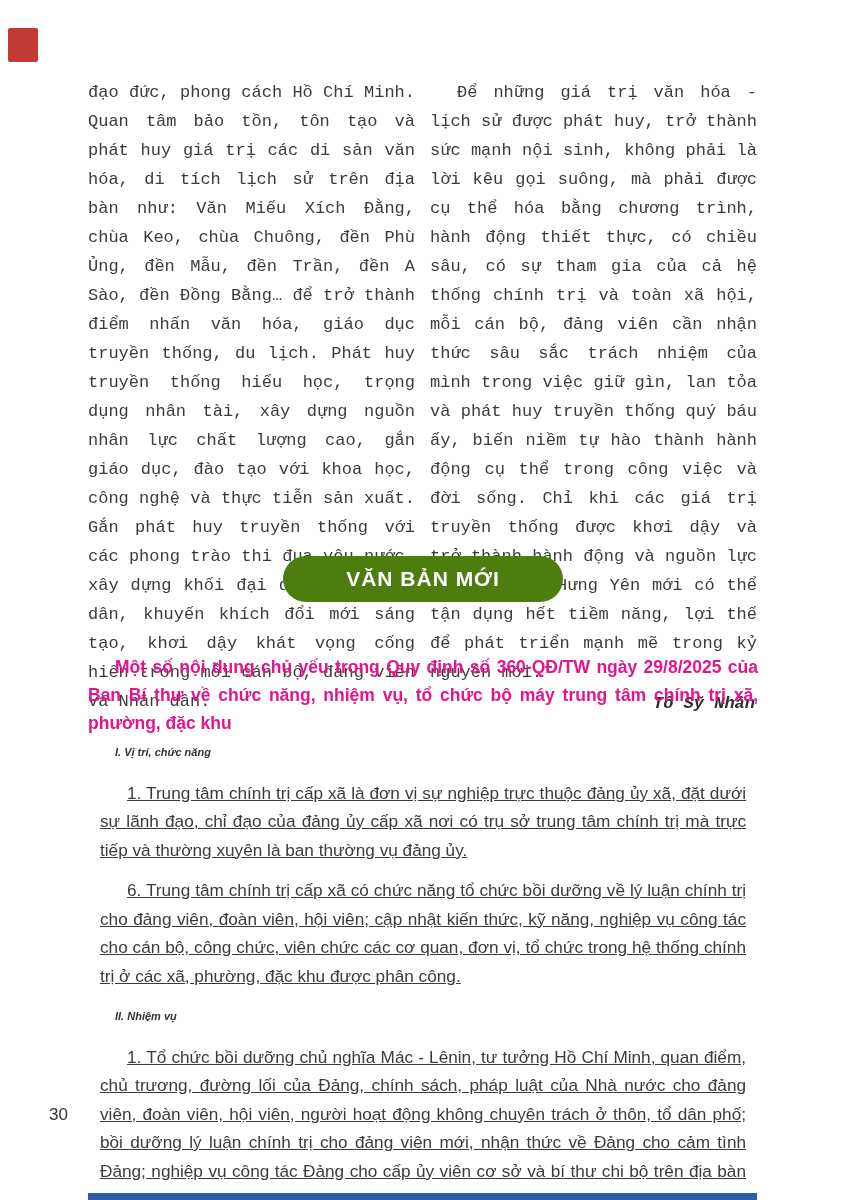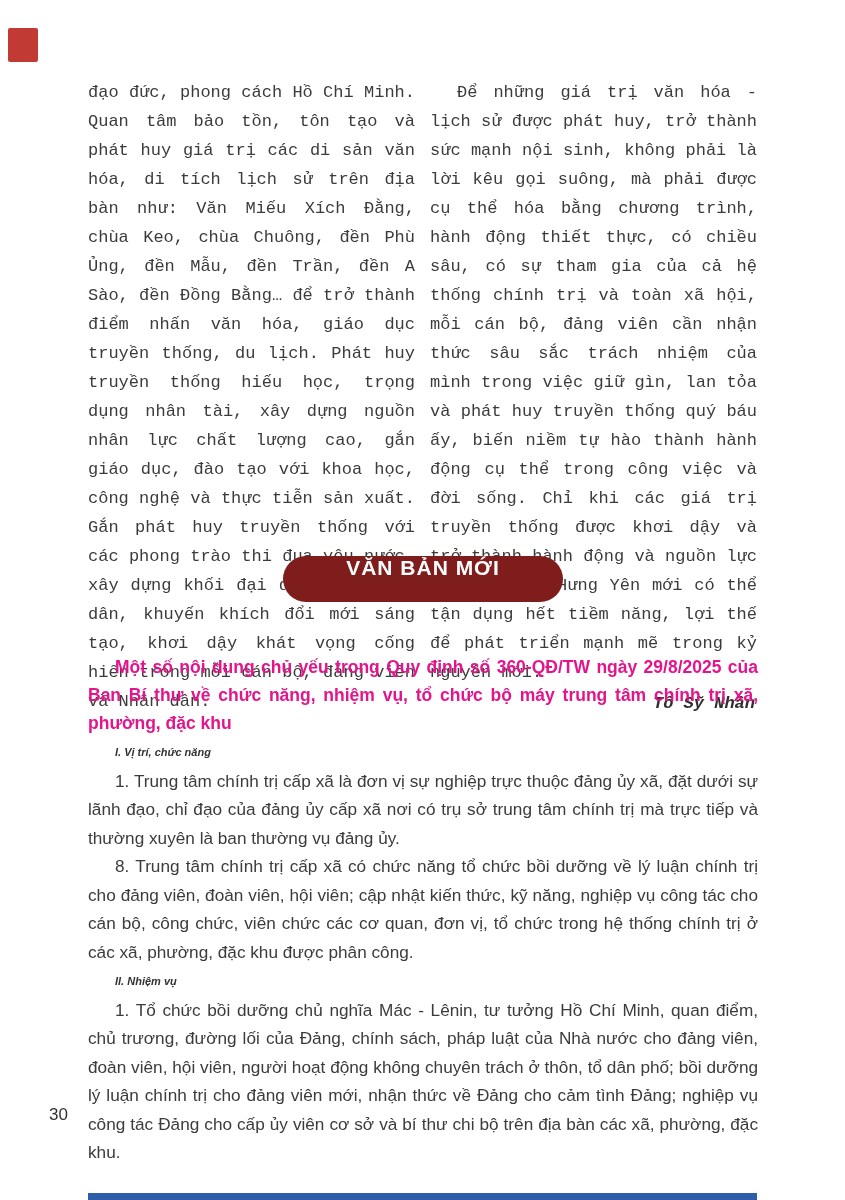--- a/index.html
+++ b/index.html
@@ -44,23 +44,23 @@
     font-size: 17px; line-height: 29px;
     font-weight: bold; font-style: italic;
     color: #2e2e2e;
     padding-right: 2px;
   }
 
   
   .banner {
     position: absolute; left: 283px; top: 556px;
     width: 280px; height: 46px;
-    background: #7f1d1d;
+    background: #4d7c0f;
     border-radius: 23px;
-    display: flex; align-items: flex-start; justify-content: center;
+    display: flex; align-items: center; justify-content: center;
   }
   .banner span {
     color: #ffffff; font-weight: bold;
     font-size: 21px; letter-spacing: 1px;
   }
 
   
   .doc {
     position: absolute; left: 88px; top: 653px; width: 670px;
   }
@@ -71,24 +71,25 @@
     text-align: justify; text-indent: 27px;
   }
   .sec-heading {
     margin: 1px 0 0 0;
     font-weight: bold; font-style: italic;
     font-size: 11px; line-height: 28.5px;
     color: #333333;
     padding-left: 27px;
   }
   .doc p.body {
-    margin: 0;
+    margin: 12px;
     font-size: 17.2px; line-height: 28.5px;
     text-align: justify; text-indent: 27px;
     color: #3b3b3b;
+    text-decoration: underline;
   }
 
   .page-number {
     position: absolute; left: 49px; top: 1105px;
     font-size: 17px; color: #333333;
   }
 </style>
 </head>
 <body>
 
@@ -108,21 +109,21 @@
 
   <div class="banner">
     <span>VĂN BẢN MỚI</span>
   </div>
 
   <div class="doc">
     <p class="doc-title">Một số nội dung chủ yếu trong Quy định số 360-QĐ/TW ngày 29/8/2025 của Ban Bí thư về chức năng, nhiệm vụ, tổ chức bộ máy trung tâm chính trị xã, phường, đặc khu</p>
 
     <p class="sec-heading">I. Vị trí, chức năng</p>
     <p class="body">1. Trung tâm chính trị cấp xã là đơn vị sự nghiệp trực thuộc đảng ủy xã, đặt dưới sự lãnh đạo, chỉ đạo của đảng ủy cấp xã nơi có trụ sở trung tâm chính trị mà trực tiếp và thường xuyên là ban thường vụ đảng ủy.</p>
-    <p class="body">8. Trung tâm chính trị cấp xã có chức năng tổ chức bồi dưỡng về lý luận chính trị cho đảng viên, đoàn viên, hội viên; cập nhật kiến thức, kỹ năng, nghiệp vụ công tác cho cán bộ, công chức, viên chức các cơ quan, đơn vị, tổ chức trong hệ thống chính trị ở các xã, phường, đặc khu được phân công.</p>
+    <p class="body">6. Trung tâm chính trị cấp xã có chức năng tổ chức bồi dưỡng về lý luận chính trị cho đảng viên, đoàn viên, hội viên; cập nhật kiến thức, kỹ năng, nghiệp vụ công tác cho cán bộ, công chức, viên chức các cơ quan, đơn vị, tổ chức trong hệ thống chính trị ở các xã, phường, đặc khu được phân công.</p>
 
     <p class="sec-heading">II. Nhiệm vụ</p>
     <p class="body">1. Tổ chức bồi dưỡng chủ nghĩa Mác - Lênin, tư tưởng Hồ Chí Minh, quan điểm, chủ trương, đường lối của Đảng, chính sách, pháp luật của Nhà nước cho đảng viên, đoàn viên, hội viên, người hoạt động không chuyên trách ở thôn, tổ dân phố; bồi dưỡng lý luận chính trị cho đảng viên mới, nhận thức về Đảng cho cảm tình Đảng; nghiệp vụ công tác Đảng cho cấp ủy viên cơ sở và bí thư chi bộ trên địa bàn các xã, phường, đặc khu.</p>
   </div>
 
   <div class="page-number">30</div>
 
   <div class="footer-rule"></div>
 
 </div>

